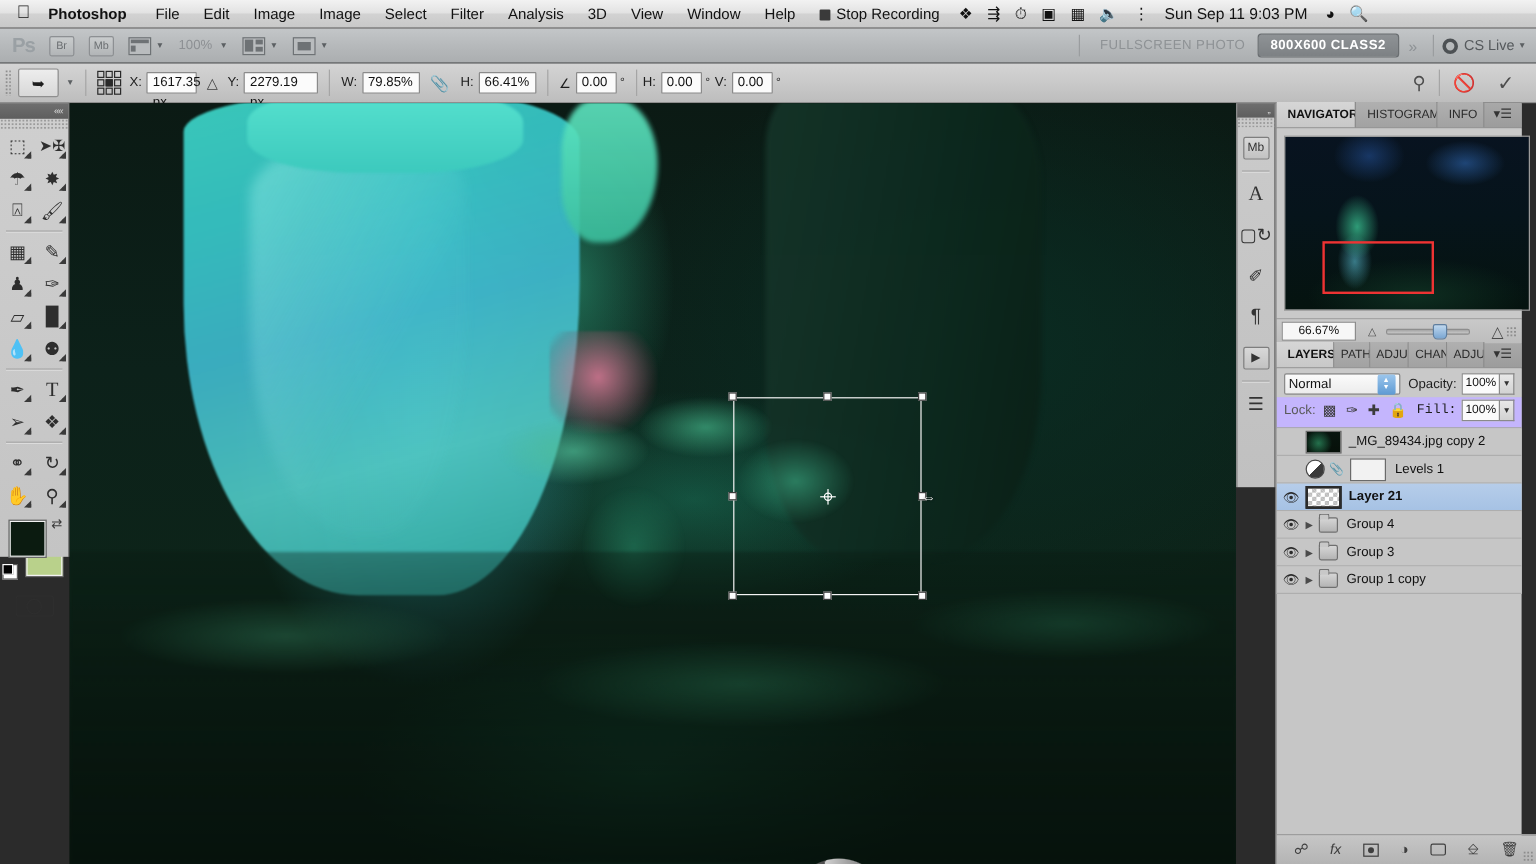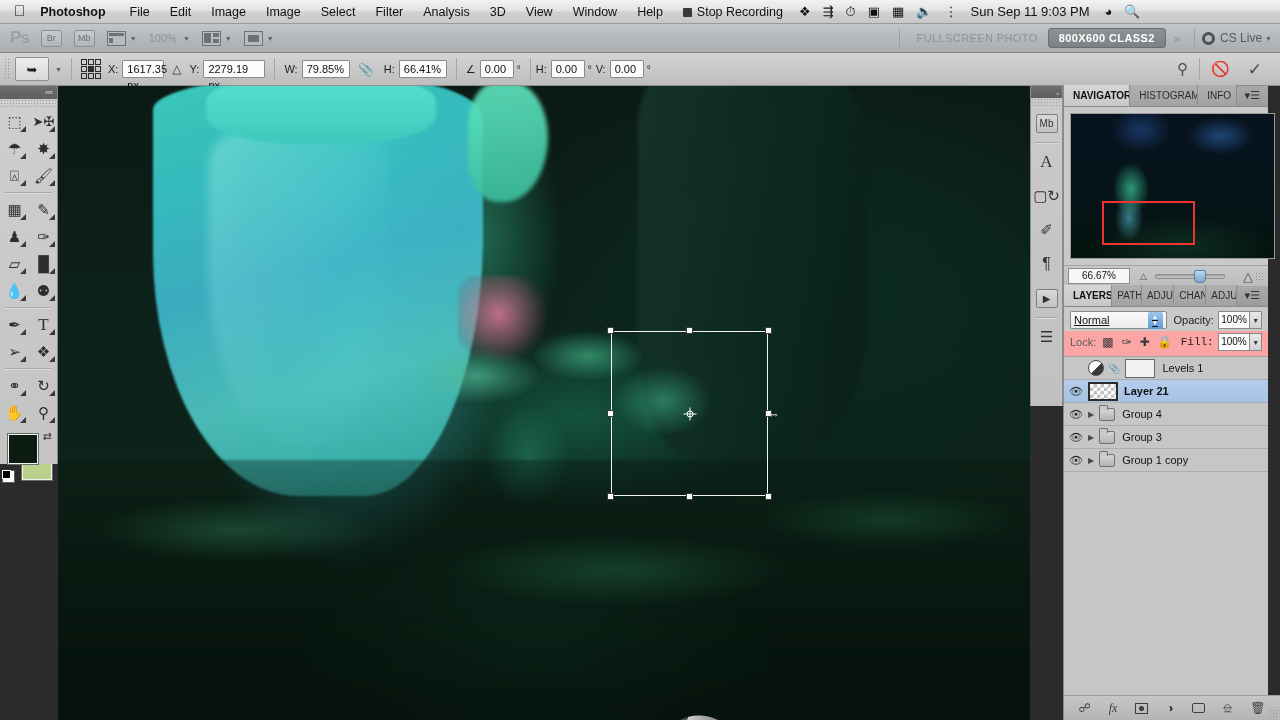--- a/index.html
+++ b/index.html
@@ -168,27 +168,27 @@
   .zoomfld{width:62px;height:16px;line-height:14px;background:#f7f7f7;border:1px solid #8c8c8c;font-size:10px;padding:0 3px;color:#111;}
   .tri-s,.tri-l{margin:0 0 0 10px;color:#4b4b4b;}
   .tri-s{font-size:9px;} .tri-l{font-size:13px;}
   .zslider{position:relative;flex:1;margin:0 8px;height:12px;display:flex;align-items:center;}
   .ztrack{width:100%;height:5px;background:linear-gradient(to bottom,#a5a5a5,#cacaca);border:1px solid #8d8d8d;border-radius:2px;}
   .zthumb{position:absolute;left:56%;width:12px;height:13px;background:linear-gradient(to bottom,#bfd8ef,#7aa6d2);border:1px solid #5e7e9f;border-radius:2px 2px 4px 4px;}
   .grip-dots{width:9px;height:9px;background-image:radial-gradient(#8d8d8d 40%,transparent 41%);background-size:3px 3px;margin-left:2px;}
 
   .lay-opts{background:#c9c9c9;padding:4px 6px 2px;display:flex;align-items:center;}
   .blend{width:107px;height:18px;border:1px solid #8a8a8a;border-radius:2px;background:linear-gradient(to bottom,#fbfbfb,#ececec);
-    display:flex;align-items:center;padding:0 3px;font-size:11px;color:#111;text-decoration:underline;}
+    display:flex;align-items:center;padding:0 3px;font-size:11px;color:#111;}
   .stepper{margin-left:auto;width:15px;height:17px;border-radius:2px;background:linear-gradient(to bottom,#9cc6ec,#5e9ad3);
     display:flex;flex-direction:column;align-items:center;justify-content:center;color:#fff;font-size:6px;line-height:6px;}
   .opa-lbl{margin-left:7px;font-size:11px;color:#1d1d1d;}
   .mini{width:36px;height:18px;border:1px solid #8a8a8a;background:#fbfbfb;font-size:10px;line-height:16px;text-align:center;color:#111;margin-left:4px;}
   .mini-arrow{width:13px;height:18px;border:1px solid #8a8a8a;border-left:none;background:linear-gradient(to bottom,#e8e8e8,#d2d2d2);font-size:7px;display:flex;align-items:center;justify-content:center;color:#333;}
-  .lock-row{background:#fca5a5;padding:2px 6px 5px;display:flex;align-items:center;border-bottom:1px solid #a5a5a5;}
+  .lock-row{background:#c4b5fd;padding:2px 6px 5px;display:flex;align-items:center;border-bottom:1px solid #a5a5a5;}
   .lock-lbl{font-size:11px;color:#5a5a5a;margin-right:6px;}
   .lock-ic{font-size:12px;color:#3b3b3b;margin-right:8px;}
 
   .layers{background:#c3c3c3;}
   .lrow{height:23px;display:flex;align-items:center;border-bottom:1px solid #aeaeae;background:#c6c6c6;}
   .lrow.sel{background:linear-gradient(to bottom,#b6cdea,#a6c2e4);}
   .eye{width:24px;text-align:center;font-size:11px;color:#2b2b2b;}
   .thumb{width:30px;height:19px;border:1px solid #6a6a6a;margin-right:6px;background:#111;overflow:hidden;position:relative;}
   .thumb.checker{background-image:
       linear-gradient(45deg,#bdbdbd 25%,transparent 25%,transparent 75%,#bdbdbd 75%),
@@ -540,20 +540,27 @@
       <span class="lock-ic">✚</span>
       <span class="lock-ic">🔒</span>
       <span class="opa-lbl" style="margin-left:auto;font-family:Liberation Mono, monospace;">Fill:</span>
       <span class="mini">100%</span>
       <span class="mini-arrow">▼</span>
     </div>
 
     <div class="layers">
       <div class="lrow">
         <span class="eye"></span>
+        <span class="thumb" style="background:
+          radial-gradient(circle at 35% 55%, rgba(60,190,130,.55), transparent 55%),
+          linear-gradient(180deg,#08150f,#061009);"></span>
+        <span class="lname">_MG_89434.jpg copy 2</span>
+      </div>
+      <div class="lrow">
+        <span class="eye"></span>
         <span class="disc"></span>
         <span class="link-ic">📎</span>
         <span class="maskbox"></span>
         <span class="lname">Levels 1</span>
       </div>
       <div class="lrow sel">
         <span class="eye">👁</span>
         <span class="thumb checker"></span>
         <span class="lname">Layer 21</span>
       </div>
@@ -572,21 +579,21 @@
       <div class="lrow">
         <span class="eye">👁</span>
         <span class="fold-tri">▶</span>
         <span class="folder"></span>
         <span class="lname">Group 1 copy</span>
       </div>
     </div>
 
     <div class="lay-foot">
       <span class="lf-ic">☍</span>
-      <span class="lf-ic" style="font-family:Liberation Serif, serif;font-style:italic;">fx</span>
+      <span class="lf-ic" style="font-family:Liberation Sans, sans-serif;font-style:italic;">fx</span>
       <span class="lf-sq">
           <i></i>
         </span>
       <span class="lf-ic">◑</span>
       <span class="lf-rect"></span>
       <span class="lf-ic">⎒</span>
       <span class="lf-ic">🗑</span>
       <span class="tiny-grip"></span>
     </div>
   </div>

